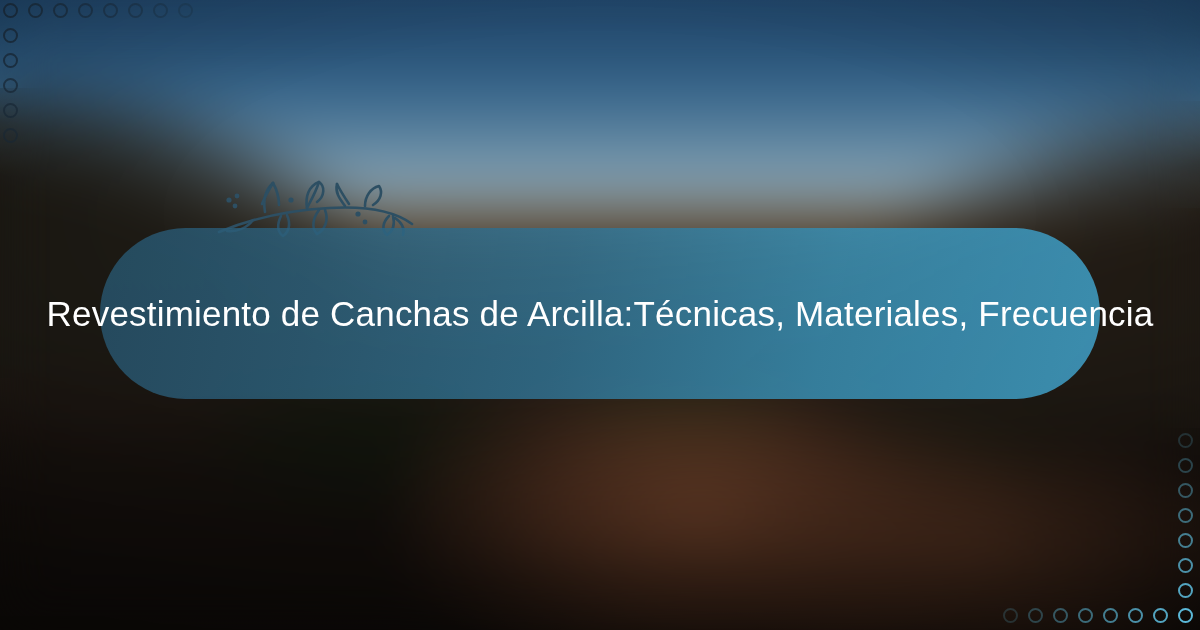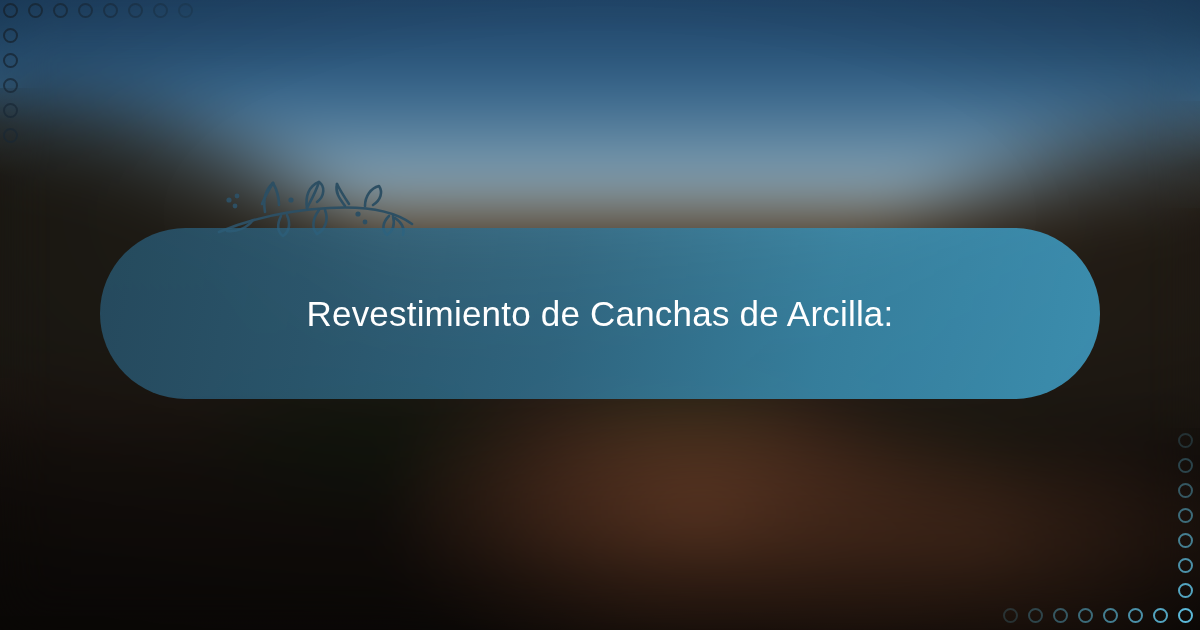--- a/index.html
+++ b/index.html
@@ -281,15 +281,16 @@
       <circle cx="24" cy="44" r="2.4"></circle>
       <circle cx="22" cy="54" r="2.4"></circle>
       <circle cx="78" cy="48" r="2.6"></circle>
       <circle cx="145" cy="62" r="2.6"></circle>
       <circle cx="152" cy="70" r="2.4"></circle>
     </g>
   </svg>
 
   <div class="pill">
     <div class="pill-line">Revestimiento de Canchas de Arcilla:</div>
+    <div class="pill-line">Técnicas, Materiales, Frecuencia</div>
   </div>
 
 </div>
 
 </body></html>

